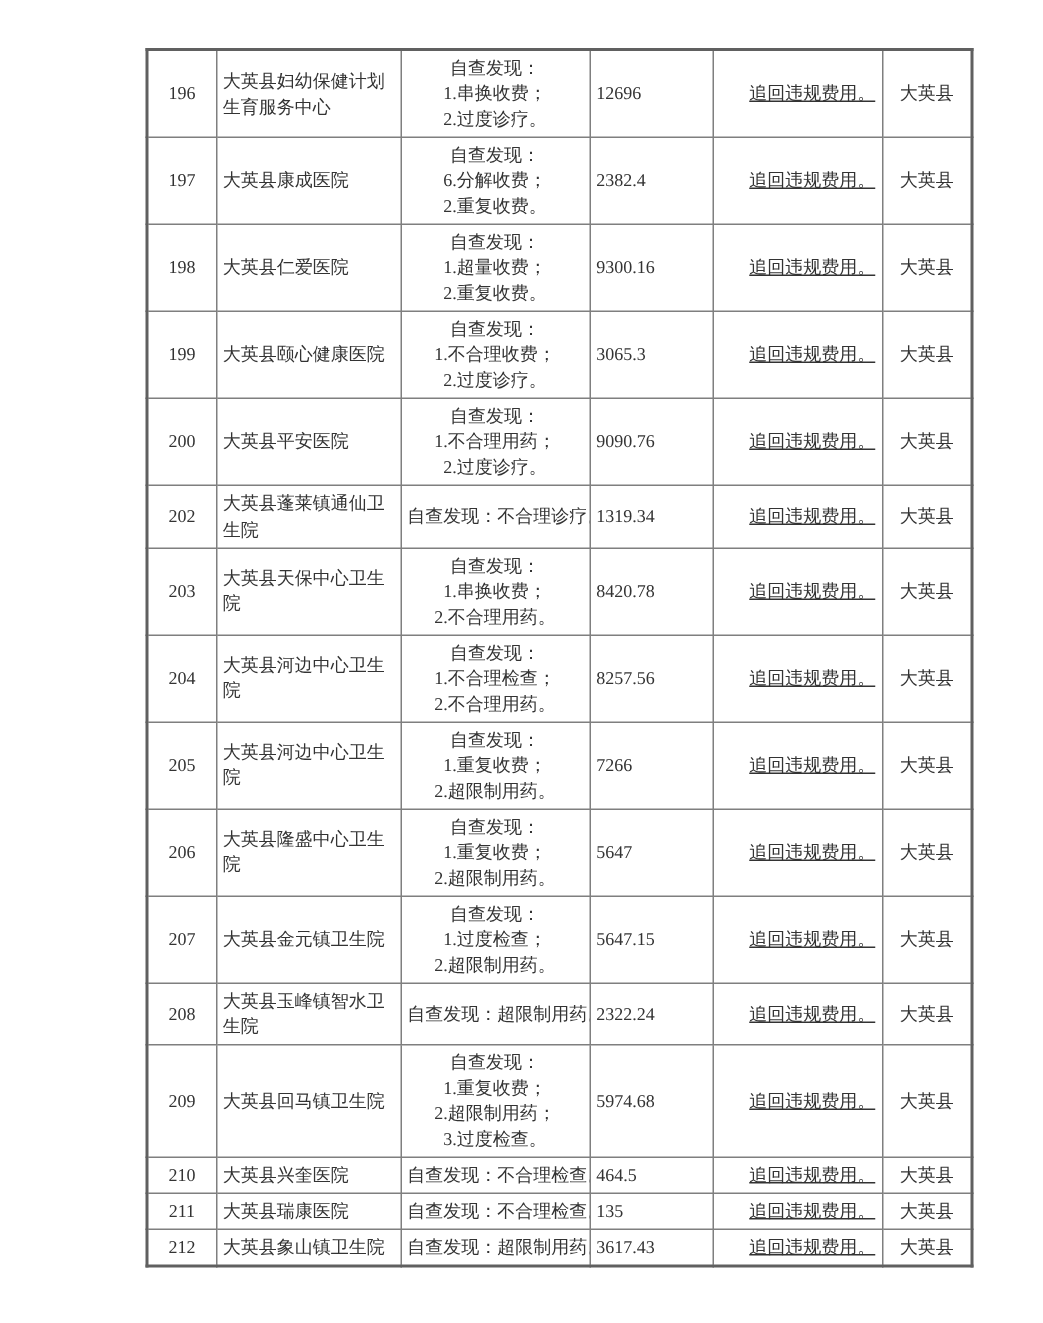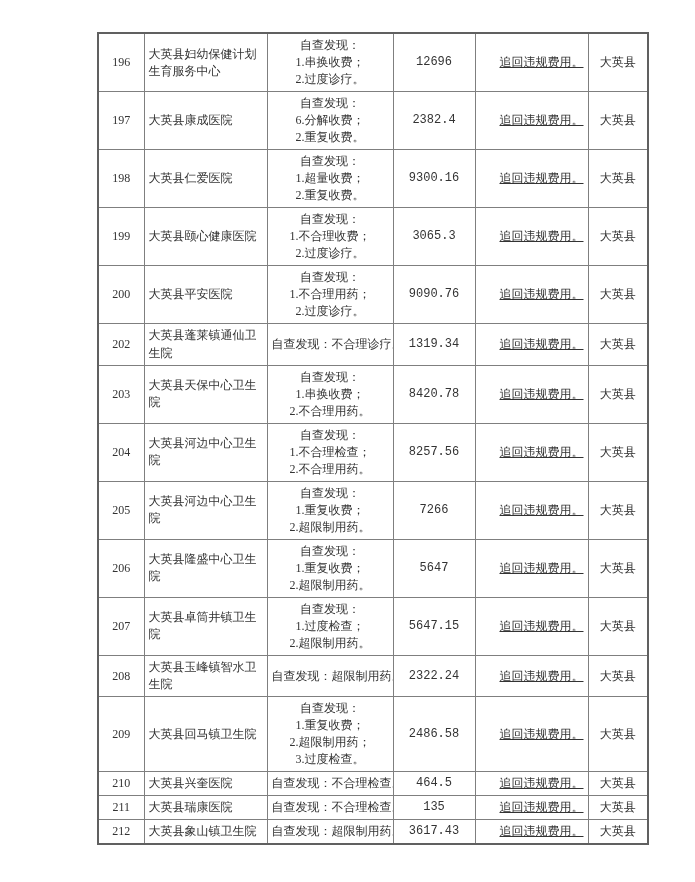--- a/index.html
+++ b/index.html
@@ -33,21 +33,21 @@
     border: 1px solid var(--border-color, #7f7f7f);
     vertical-align: middle;
     font-size: 12px;
     line-height: 1.42;
     padding: 3px 4px;
     overflow: hidden;
   }
   td.c-no     { text-align: center; width: 46px; }
   td.c-name   { width: 123px; text-align: left; padding-left: 7px; padding-right: 3px; font-size: 11.4px; }
   td.c-find   { width: 126px; text-align: center; padding-left: 4px; padding-right: 2px; font-size: 11.4px; }
-  td.c-amt    { width: 82px;  text-align: center; font-size: 11.6px; font-family: Liberation Mono, monospace; }
+  td.c-amt    { width: 82px;  font-size: 11.6px; }
   td.c-act    { width: 113px; text-align: right; padding-left: 9px; font-size: 11.6px; text-decoration: underline; }
   td.c-cty    { width: 60px;  text-align: center; }
   td.c-find .finding-line { white-space: nowrap; }
 </style>
 </head>
 <body>
 
 <div class="page">
   <table class="audit-table">
     <colgroup>
@@ -172,21 +172,21 @@
             <div class="finding-line">自查发现：</div>
             <div class="finding-line">1.重复收费；</div>
             <div class="finding-line">2.超限制用药。</div>
           </td>
           <td class="c-amt">5647</td>
           <td class="c-act">追回违规费用。</td>
           <td class="c-cty">大英县</td>
         </tr>
         <tr>
           <td class="c-no">207</td>
-          <td class="c-name">大英县卓筒井镇卫生院</td>
+          <td class="c-name">大英县金元镇卫生院</td>
           <td class="c-find">
             <div class="finding-line">自查发现：</div>
             <div class="finding-line">1.过度检查；</div>
             <div class="finding-line">2.超限制用药。</div>
           </td>
           <td class="c-amt">5647.15</td>
           <td class="c-act">追回违规费用。</td>
           <td class="c-cty">大英县</td>
         </tr>
         <tr>
@@ -201,21 +201,21 @@
         </tr>
         <tr>
           <td class="c-no">209</td>
           <td class="c-name">大英县回马镇卫生院</td>
           <td class="c-find">
             <div class="finding-line">自查发现：</div>
             <div class="finding-line">1.重复收费；</div>
             <div class="finding-line">2.超限制用药；</div>
             <div class="finding-line">3.过度检查。</div>
           </td>
-          <td class="c-amt">2486.58</td>
+          <td class="c-amt">5974.68</td>
           <td class="c-act">追回违规费用。</td>
           <td class="c-cty">大英县</td>
         </tr>
         <tr>
           <td class="c-no">210</td>
           <td class="c-name">大英县兴奎医院</td>
           <td class="c-find">
             <div class="finding-line">自查发现：不合理检查。</div>
           </td>
           <td class="c-amt">464.5</td>

